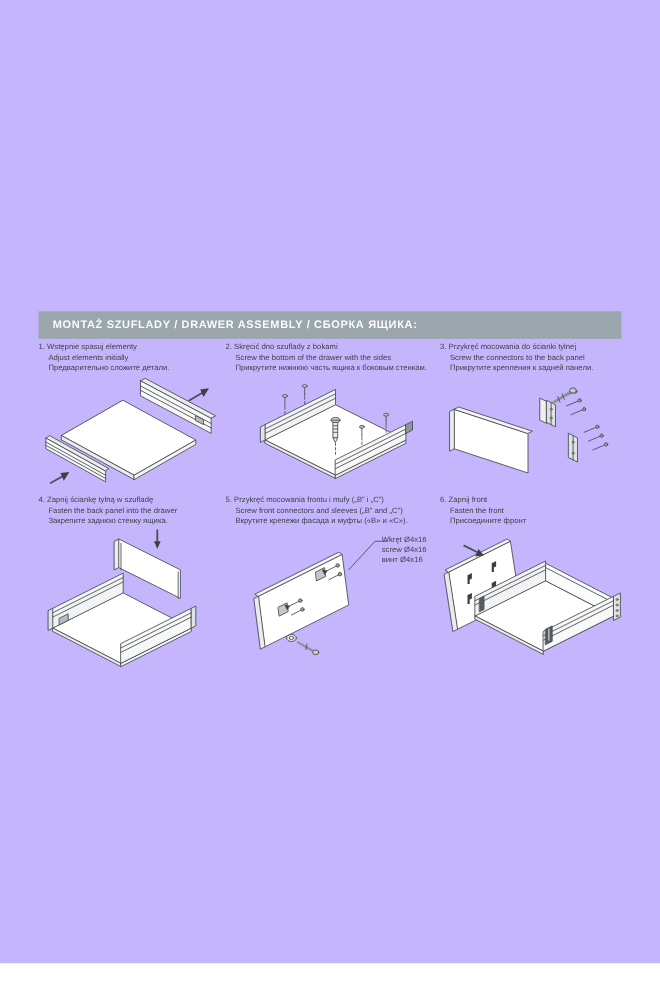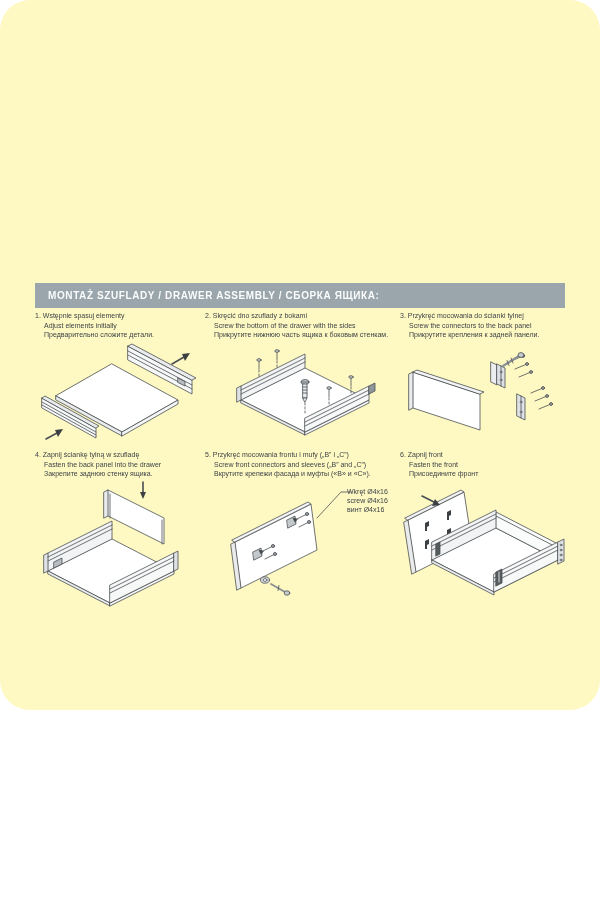--- a/index.html
+++ b/index.html
@@ -1,17 +1,17 @@
 <!DOCTYPE html>
 <html><head>
 <meta charset="utf-8">
 <style>
   html,body { margin:0; padding:0; background:#ffffff; }
-  .page { position:relative; width:600px; height:710px; background:#fef9c3;
-          font-family:"Liberation Sans", sans-serif; color:#3d4347; overflow:hidden;border-radius:30px; }
+  .page { position:relative; width:600px; height:876px; background:#c4b5fd;
+          font-family:"Liberation Sans", sans-serif; color:#3d4347; overflow:hidden; }
   .band { position:absolute; left:35px; top:283px; width:530px; height:25px;
           background:#9aa5ac; color:#fbfcfc; font-size:10px; font-weight:bold;
           letter-spacing:0.6px; line-height:25px; padding-left:13px; box-sizing:border-box;
           white-space:nowrap; }
   .step { position:absolute; font-size:7px; line-height:9.5px; }
   .l1 { padding-left:9px; text-indent:-9px; white-space:nowrap; }
   .l  { padding-left:9px; white-space:nowrap; }
   .ann { position:absolute; left:347px; top:487px; font-size:7px; line-height:9px; white-space:nowrap; }
   svg.ill { position:absolute; overflow:visible; }
   .ln { stroke:#4a4f53; stroke-width:0.8; fill:none; stroke-linejoin:round; stroke-linecap:round; }

